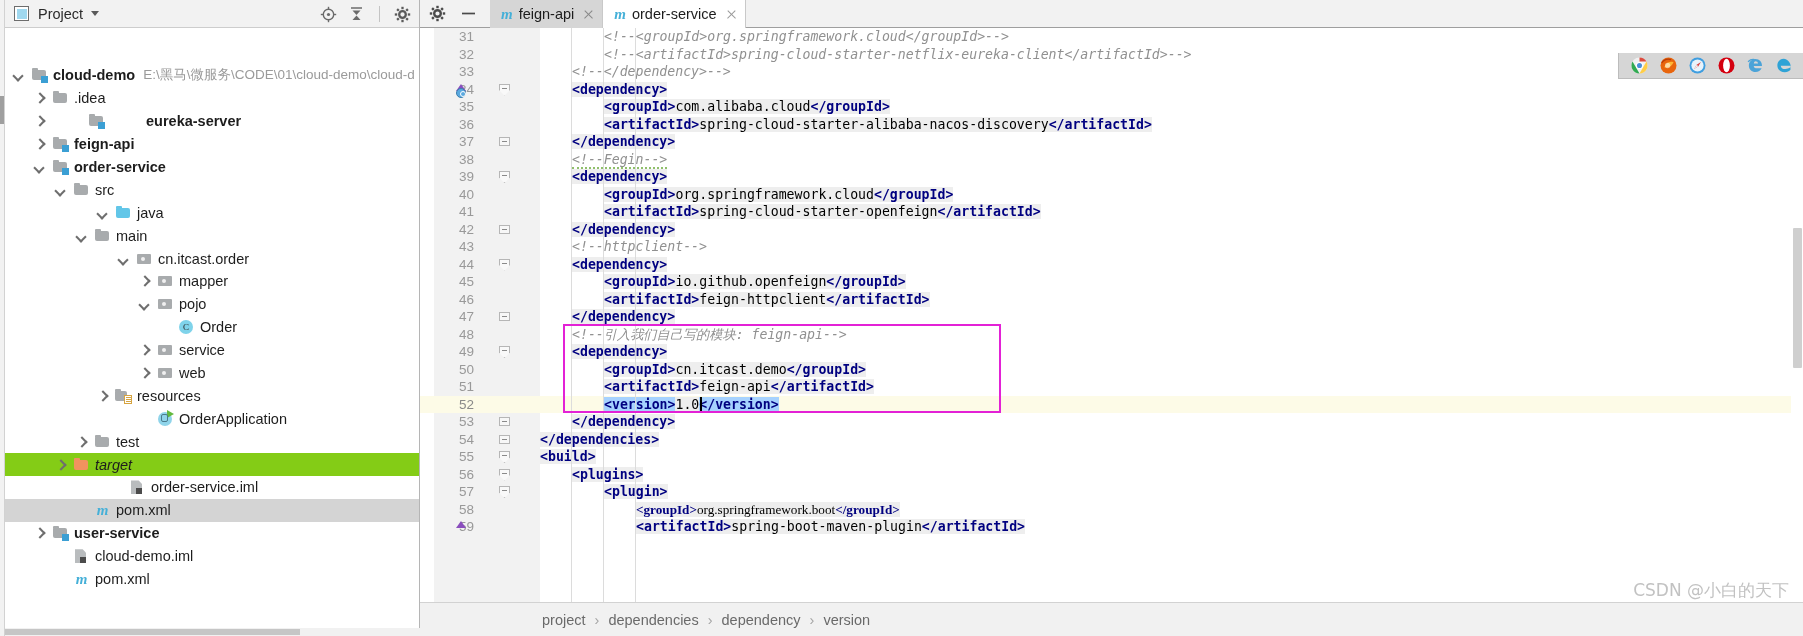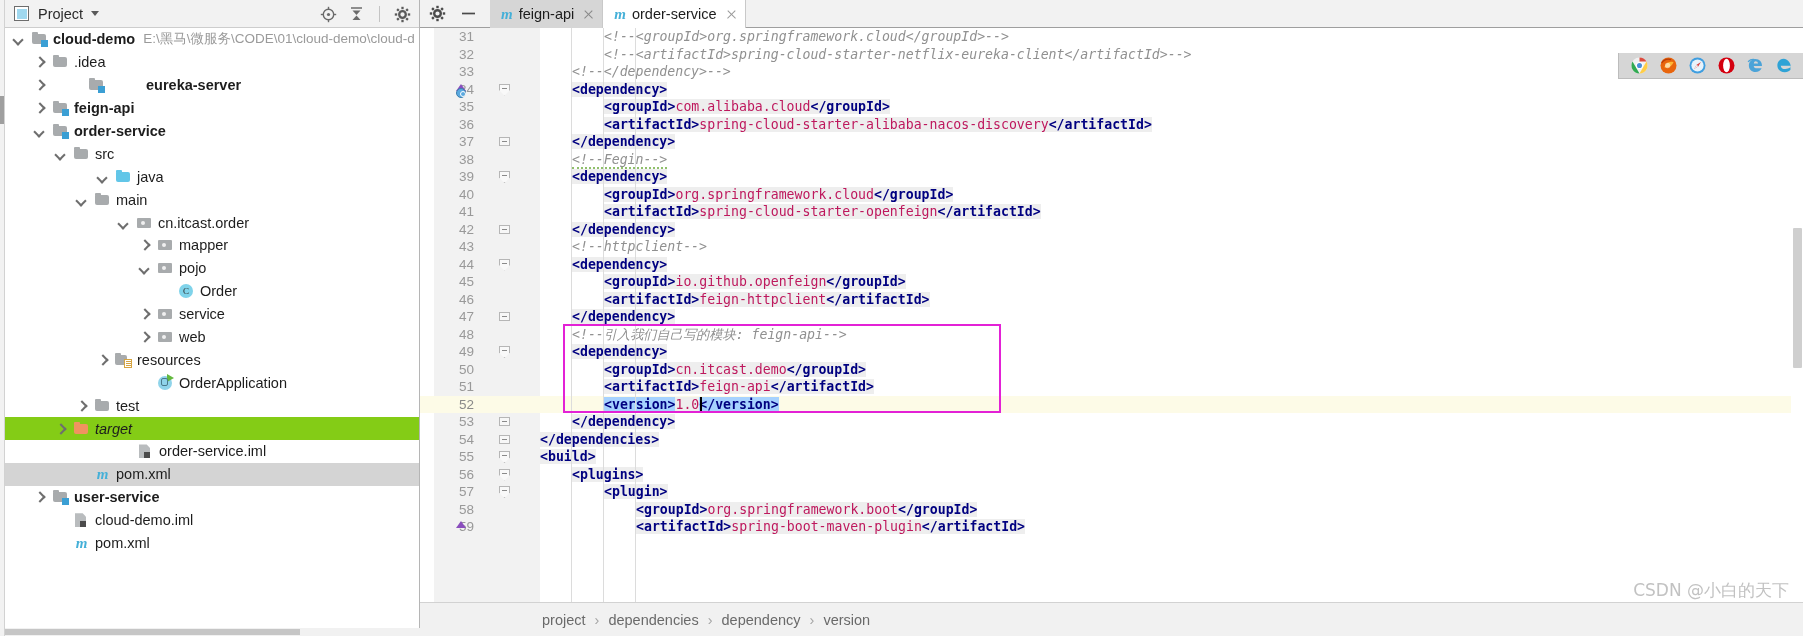--- a/index.html
+++ b/index.html
@@ -358,21 +358,21 @@
   .ctext {
     position: absolute; left: 120px; top: 0;
     color: #0b0b0b;
     text-align: right;
   }
   .cl.hl-line { background: #fdfbe7; }
   .cl.hl-line .ln { color: #8a8a8a; }
 
   
   .tag      { color: #000080; font-weight: bold; background:#eeeeee; }
-  .val      { color: #be185d; background:#eeeeee; }
+  .val      { color: #000000; background:#eeeeee; }
   .cmt      { color: #909090; font-style: italic; }
   .sel      { background: #a6d2ff; }
   .squig    { border-bottom: 2px dotted #8fbf6b; }
   .mk-arrow-up {
     position:absolute; left:36px; top:3px;
     width:0;height:0;
     border-left:5px solid transparent;
     border-right:5px solid transparent;
     border-bottom:7px solid #8a4ebd;
   }
@@ -488,21 +488,21 @@
               <line x1="12.2" y1="12.2" x2="13.9" y2="13.9"></line>
               <line x1="13.9" y1="3.1" x2="12.2" y2="4.8"></line>
               <line x1="4.8" y1="12.2" x2="3.1" y2="13.9"></line>
             </g>
           </svg>
         </span>
       </div>
     </div>
 
     <div class="tree" id="tree">
-        <div class="row" style="padding-left: 12px;">
+        <div class="row" style="padding-left: 12px; margin-top: 36px;">
           <span class="arrow down" style="margin-right: 6px;"></span>
           <span class="ico">
             <span class="ic-folder-mod"></span>
             <span class="badge-blue"></span>
           </span>
           <span class="label bold">cloud-demo</span>
           <span class="path">E:\黑马\微服务\CODE\01\cloud-demo\cloud-d</span>
         </div>
         <div class="row" style="padding-left: 33px;">
           <span class="arrow right" style="margin-right: 6px;"></span>
@@ -621,21 +621,21 @@
           </span>
           <span class="label">test</span>
         </div>
         <div class="row sel-yellow" style="padding-left: 54px;">
           <span class="arrow right" style="margin-right: 6px;"></span>
           <span class="ico">
             <span class="ic-folder-target"></span>
           </span>
           <span class="label">target</span>
         </div>
-        <div class="row" style="padding-left: 110px; margin-left: 8px;">
+        <div class="row" style="padding-left: 110px;">
           <span class="arrow " style="margin-right: 6px;"></span>
           <span class="ico">
             <span class="ic-iml"></span>
           </span>
           <span class="label">order-service.iml</span>
         </div>
         <div class="row sel-grey" style="padding-left: 75px;">
           <span class="arrow " style="margin-right: 6px;"></span>
           <span class="ico">
             <span class="ic-maven">m</span>
@@ -780,21 +780,21 @@
           <div class="cl"><span class="ln">48</span><span class="ctext" style="padding-left: 32px;"><span class="cmt">&lt;!--引入我们自己写的模块: feign-api--&gt;</span></span></div>
           <div class="cl"><span class="ln">49</span><span class="fold"><span class="fold-v"></span></span><span class="ctext" style="padding-left: 32px;"><span class="tag">&lt;dependency&gt;</span></span></div>
           <div class="cl"><span class="ln">50</span><span class="ctext" style="padding-left: 64px;"><span class="tag">&lt;groupId&gt;</span><span class="val">cn.itcast.demo</span><span class="tag">&lt;/groupId&gt;</span></span></div>
           <div class="cl"><span class="ln">51</span><span class="ctext" style="padding-left: 64px;"><span class="tag">&lt;artifactId&gt;</span><span class="val">feign-api</span><span class="tag">&lt;/artifactId&gt;</span></span></div>
           <div class="cl hl-line"><span class="ln">52</span><span class="ctext" style="padding-left: 64px;"><span class="tag sel">&lt;version&gt;</span><span class="val">1.0</span><span class="tag sel">&lt;/version&gt;</span></span></div>
           <div class="cl"><span class="ln">53</span><span class="fold"><span class="fold-minus"></span></span><span class="ctext" style="padding-left: 32px;"><span class="tag">&lt;/dependency&gt;</span></span></div>
           <div class="cl"><span class="ln">54</span><span class="fold"><span class="fold-minus"></span></span><span class="ctext" style="padding-left: 0px;"><span class="tag">&lt;/dependencies&gt;</span></span></div>
           <div class="cl"><span class="ln">55</span><span class="fold"><span class="fold-v"></span></span><span class="ctext" style="padding-left: 0px;"><span class="tag">&lt;build&gt;</span></span></div>
           <div class="cl"><span class="ln">56</span><span class="fold"><span class="fold-v"></span></span><span class="ctext" style="padding-left: 32px;"><span class="tag">&lt;plugins&gt;</span></span></div>
           <div class="cl"><span class="ln">57</span><span class="fold"><span class="fold-v"></span></span><span class="ctext" style="padding-left: 64px;"><span class="tag">&lt;plugin&gt;</span></span></div>
-          <div class="cl"><span class="ln">58</span><span class="ctext" style="padding-left: 96px;"><span class="tag">&lt;groupId&gt;</span><span class="val">org.springframework.boot</span><span class="tag">&lt;/groupId&gt;</span></span></div>
+          <div class="cl"><span class="ln">58</span><span class="ctext" style="padding-left: 96px; font-family: Liberation Serif, serif;"><span class="tag">&lt;groupId&gt;</span><span class="val">org.springframework.boot</span><span class="tag">&lt;/groupId&gt;</span></span></div>
           <div class="cl"><span class="ln">59</span><span class="mk-arrow-up"></span><span class="ctext" style="padding-left: 96px;"><span class="tag">&lt;artifactId&gt;</span><span class="val">spring-boot-maven-plugin</span><span class="tag">&lt;/artifactId&gt;</span></span></div>
           <div class="indent-guide" style="left: 151px; top: 0px; height: 100%;"></div>
           <div class="indent-guide" style="left: 183px; top: 0px; height: 100%;"></div>
           <div class="indent-guide" style="left: 215px; top: 0px; height: 100%;"></div>
           <div class="caret" style="left: 280px; top: 368.5px; height: 15.5px;"></div>
         </div>
       <div class="anno-box" id="annoBox" style="left: 143px; top: 295.5px; width: 438px; height: 89.5px; border-color: rgb(227, 33, 214);"></div>
     </div>
 
     <div class="scroll-col">

